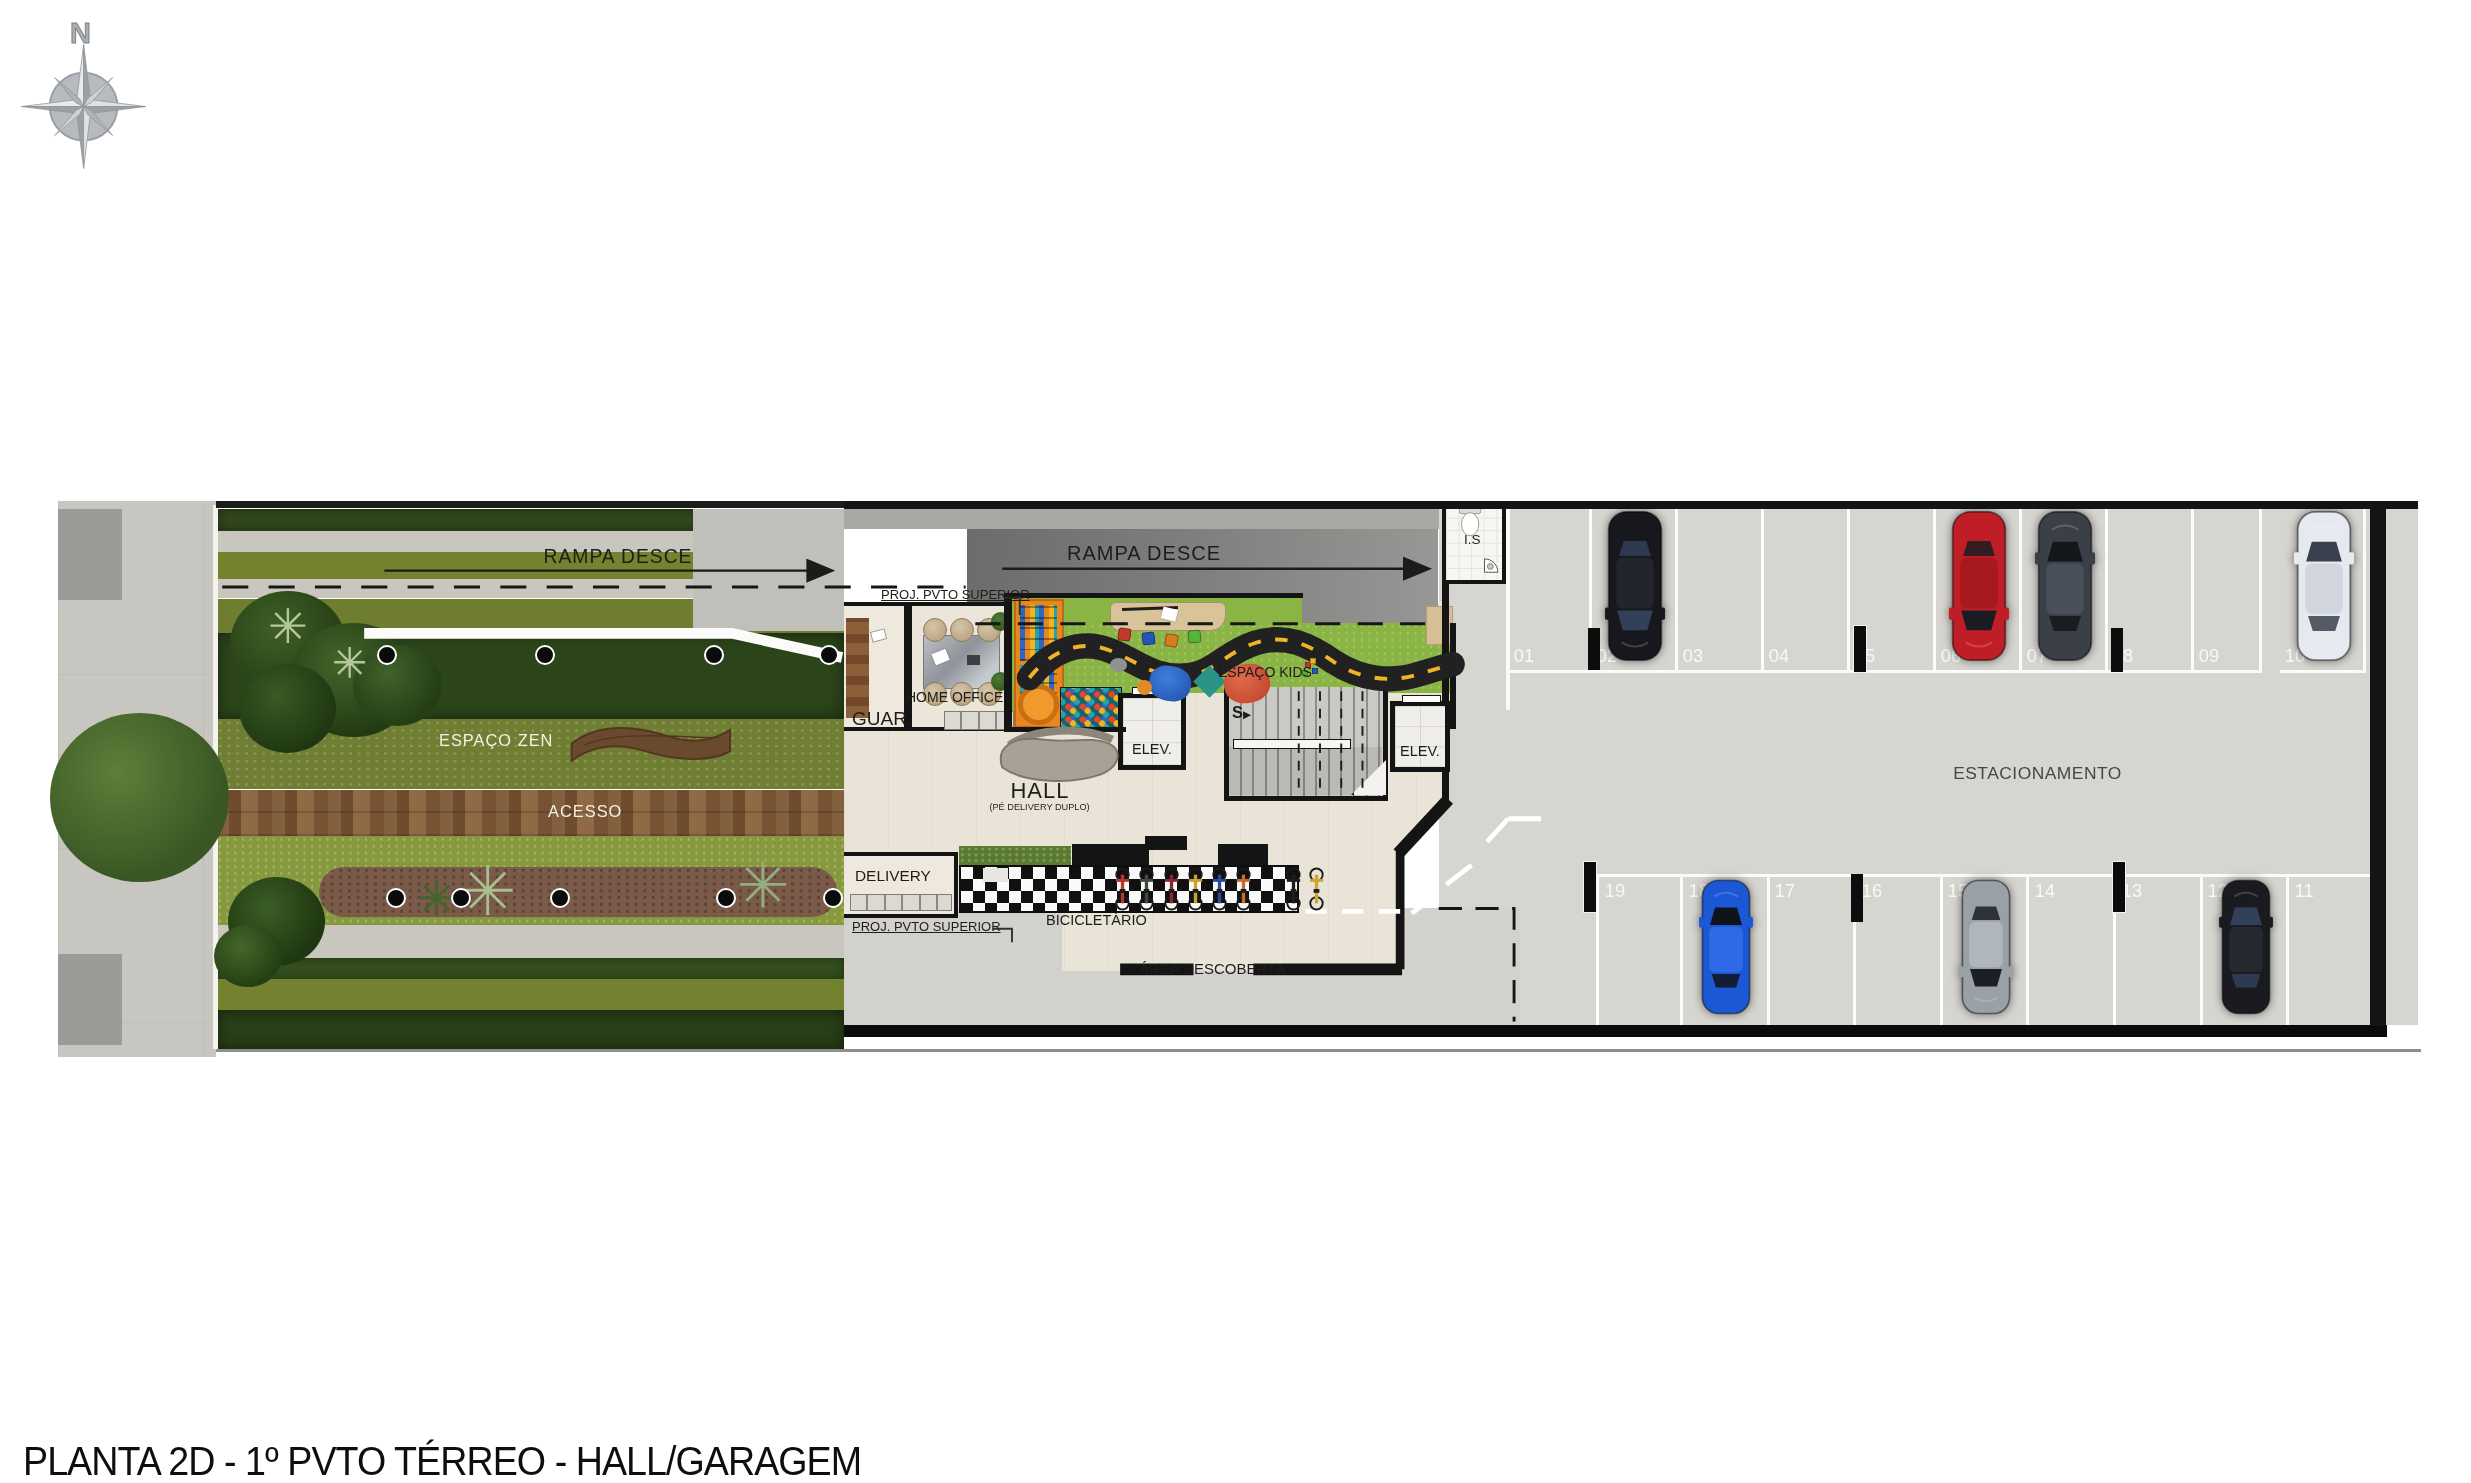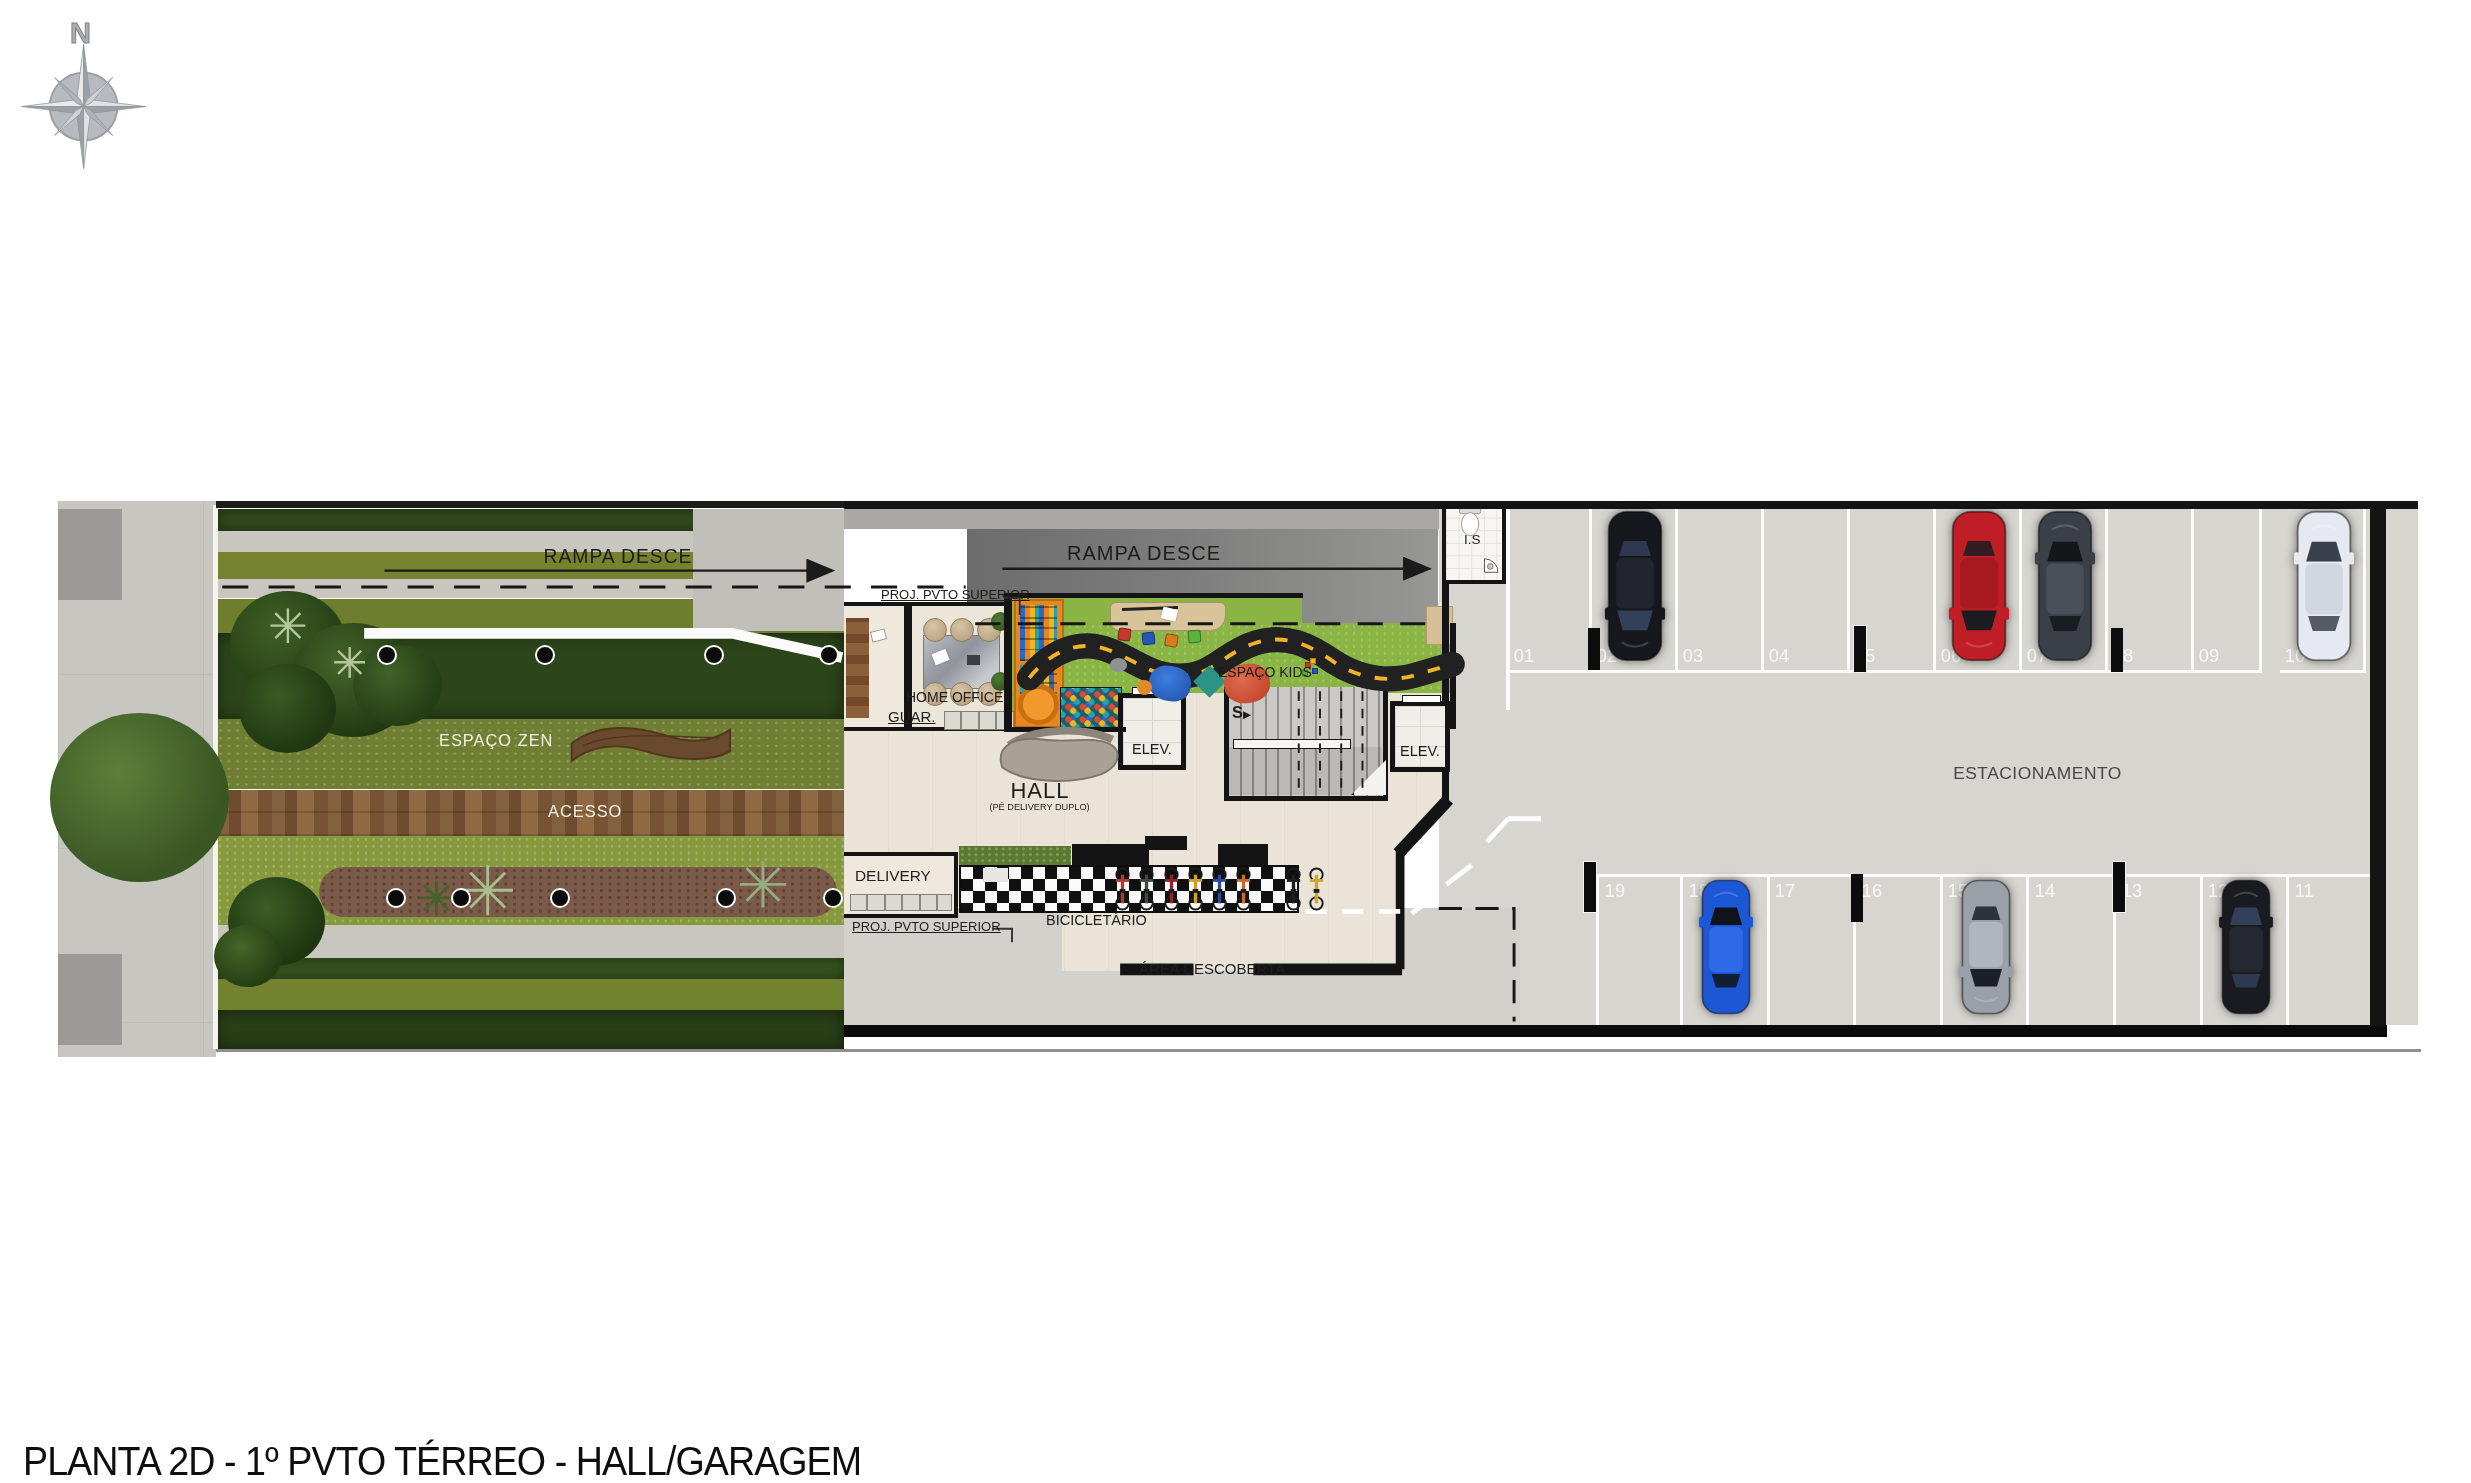--- a/index.html
+++ b/index.html
@@ -266,21 +266,21 @@
     <path d="M362,670 V702 M346,686 H378 M350,674 L374,698 M374,674 L350,698"></path>
   </g>
 </svg>
 
 <div class="lbl center" style="left:502px;top:546px;width:232px;font-size:19.3px;letter-spacing:1px;">RAMPA DESCE</div>
 <div class="lbl white" style="left:439px;top:731px;font-size:16.4px;letter-spacing:1px;">ESPAÇO ZEN</div>
 <div class="lbl white" style="left:548px;top:802px;font-size:16.4px;letter-spacing:1px;">ACESSO</div>
 <div class="lbl center" style="left:1028px;top:542px;width:232px;font-size:20px;letter-spacing:1px;">RAMPA DESCE</div>
 <div class="lbl underln" style="left:881px;top:587px;font-size:13px;">PROJ. PVTO SUPERIOR</div>
 <div class="lbl" style="left:1464px;top:532px;font-size:13.5px;z-index:61;">I.S</div>
-<div class="lbl" style="left:888px;top:708px;font-size:15px;text-decoration:underline;">GUAR.</div>
+<div class="lbl" style="left:852px;top:708px;font-size:19px;">GUAR.</div>
 <div class="lbl" style="left:906px;top:689px;font-size:14px;">HOME OFFICE</div>
 <div class="lbl" style="left:1218px;top:664px;font-size:14px;">ESPAÇO KIDS</div>
 <div class="lbl center" style="left:982px;top:778px;width:116px;font-size:22px;letter-spacing:1px;">HALL</div>
 <div class="lbl center" style="left:972px;top:802px;width:135px;font-size:9.2px;">(PÉ DELIVERY DUPLO)</div>
 <div class="lbl" style="left:855px;top:867px;font-size:15.4px;">DELIVERY</div>
 <div class="lbl underln" style="left:852px;top:919px;font-size:13px;">PROJ. PVTO SUPERIOR</div>
 <div class="lbl" style="left:1046px;top:912px;font-size:14.5px;">BICICLETÁRIO</div>
 <div class="lbl" style="left:1139px;top:960px;font-size:15px;">ÁREA DESCOBERTA</div>
 <div id="title">PLANTA 2D - 1º PVTO TÉRREO - HALL/GARAGEM</div>
 

